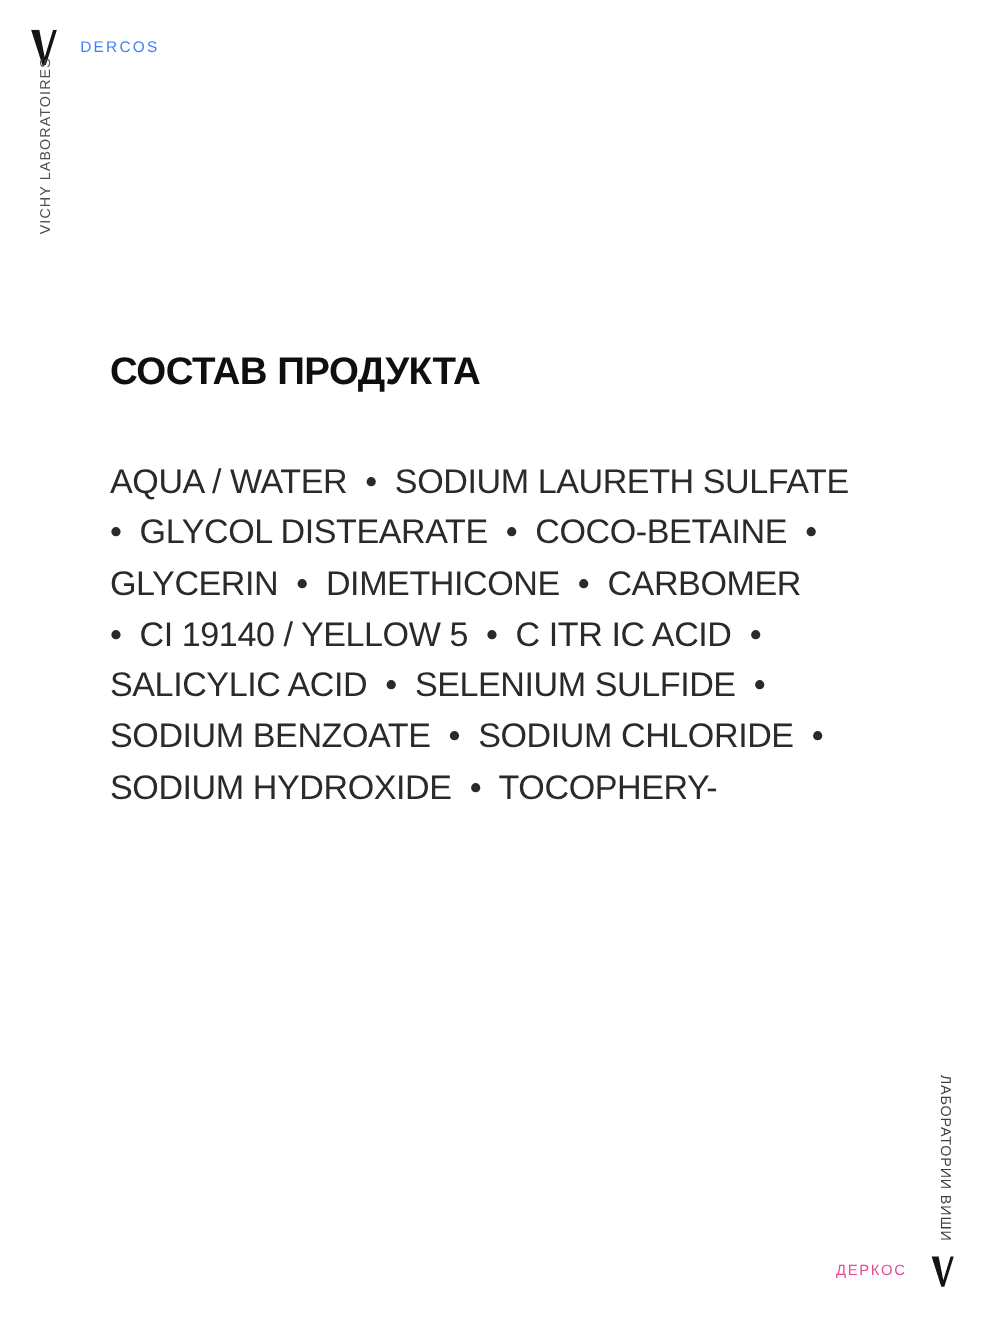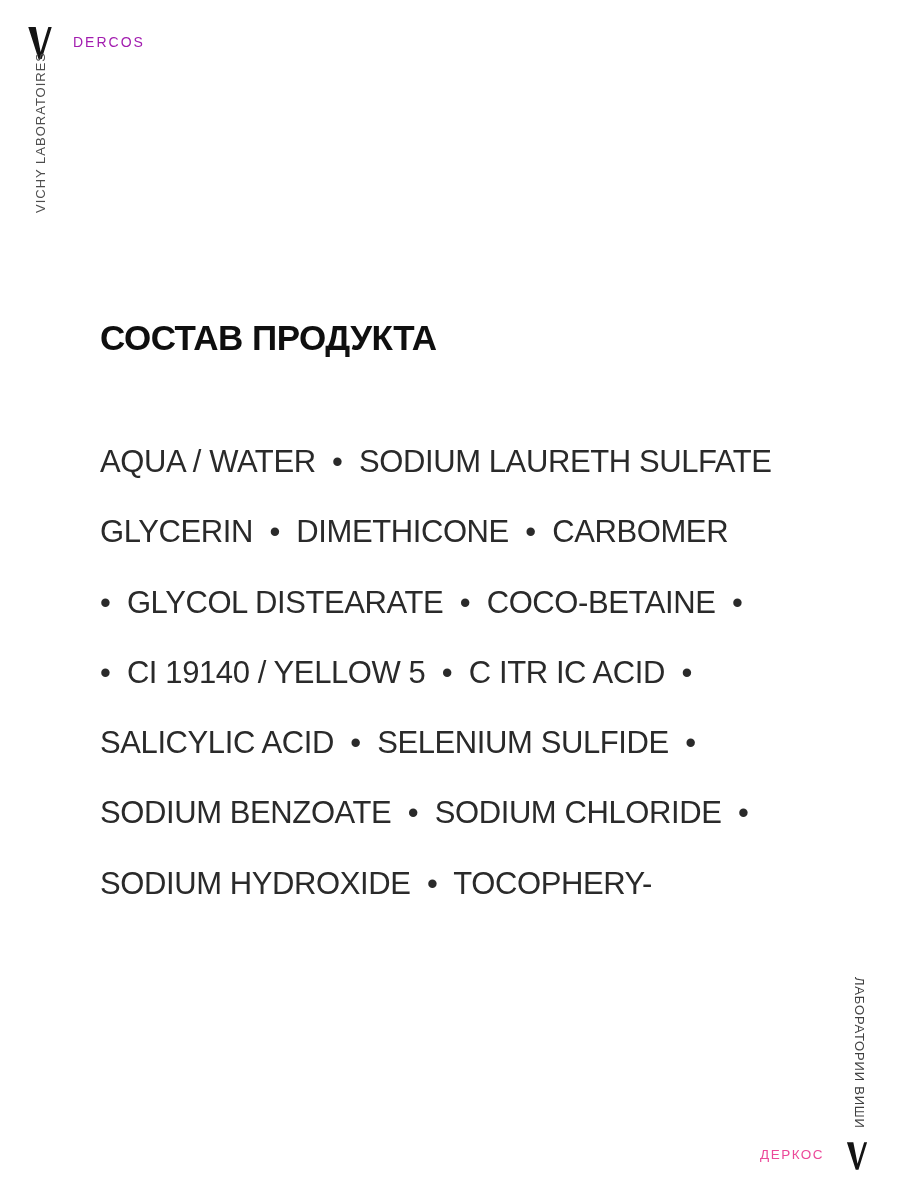--- a/index.html
+++ b/index.html
@@ -16,21 +16,21 @@
   .v-logo-top {
     position: absolute;
     left: 27px; top: 27px;
     width: 26px; height: 32px;
   }
   .dercos-top {
     position: absolute;
     left: 73px; top: 34px;
     font-size: 14px;
     letter-spacing: 2px;
-    color: #a21caf;
+    color: #3b82f6;
     white-space: pre;
   }
   
   .vertical-left {
     position: absolute;
     left: 33px; top: 213px;
     width: 145px; height: 16px;
     transform: rotate(-90deg);
     transform-origin: 0 0;
     font-size: 13px;
@@ -52,21 +52,21 @@
   .ingredients {
     position: absolute;
     left: 100px; top: 415px;
     width: 720px;
     font-size: 31px;
     font-weight: 300;
     letter-spacing: -0.4px;
     line-height: 46.3px;
     color: #2a2a2a;
   }
-  .ingredient-line { white-space: pre; margin-top: 24px; }
+  .ingredient-line { white-space: pre; }
   
   .vertical-right {
     position: absolute;
     left: 867px; top: 977px;
     width: 150px; height: 16px;
     transform: rotate(90deg);
     transform-origin: 0 0;
     font-size: 13px;
     letter-spacing: 0.8px;
     color: #3f3f3f;
@@ -98,22 +98,22 @@
     <path class="v-shape" d="M1 0 H8 L12.6 23.5 L19.8 0 H23 L13.6 30 H10.6 Z"></path>
   </svg>
   <div class="dercos-top">DERCOS</div>
 
   <div class="vertical-left">VICHY LABORATOIRES</div>
 
   <div class="title">СОСТАВ ПРОДУКТА</div>
 
   <div class="ingredients">
     <div class="ingredient-line">AQUA / WATER  •  SODIUM LAURETH SULFATE</div>
+    <div class="ingredient-line">•  GLYCOL DISTEARATE  •  COCO-BETAINE  •</div>
     <div class="ingredient-line">GLYCERIN  •  DIMETHICONE  •  CARBOMER</div>
-    <div class="ingredient-line">•  GLYCOL DISTEARATE  •  COCO-BETAINE  •</div>
     <div class="ingredient-line">•  CI 19140 / YELLOW 5  •  C ITR IC ACID  •</div>
     <div class="ingredient-line">SALICYLIC ACID  •  SELENIUM SULFIDE  •</div>
     <div class="ingredient-line">SODIUM BENZOATE  •  SODIUM CHLORIDE  •</div>
     <div class="ingredient-line">SODIUM HYDROXIDE  •  TOCOPHERY-</div>
   </div>
 
   <div class="vertical-right">ЛАБОРАТОРИИ ВИШИ</div>
 
   <div class="dercos-bottom">ДЕРКОС</div>
   <svg class="v-logo-bottom" viewBox="0 0 24 30" aria-hidden="true">

